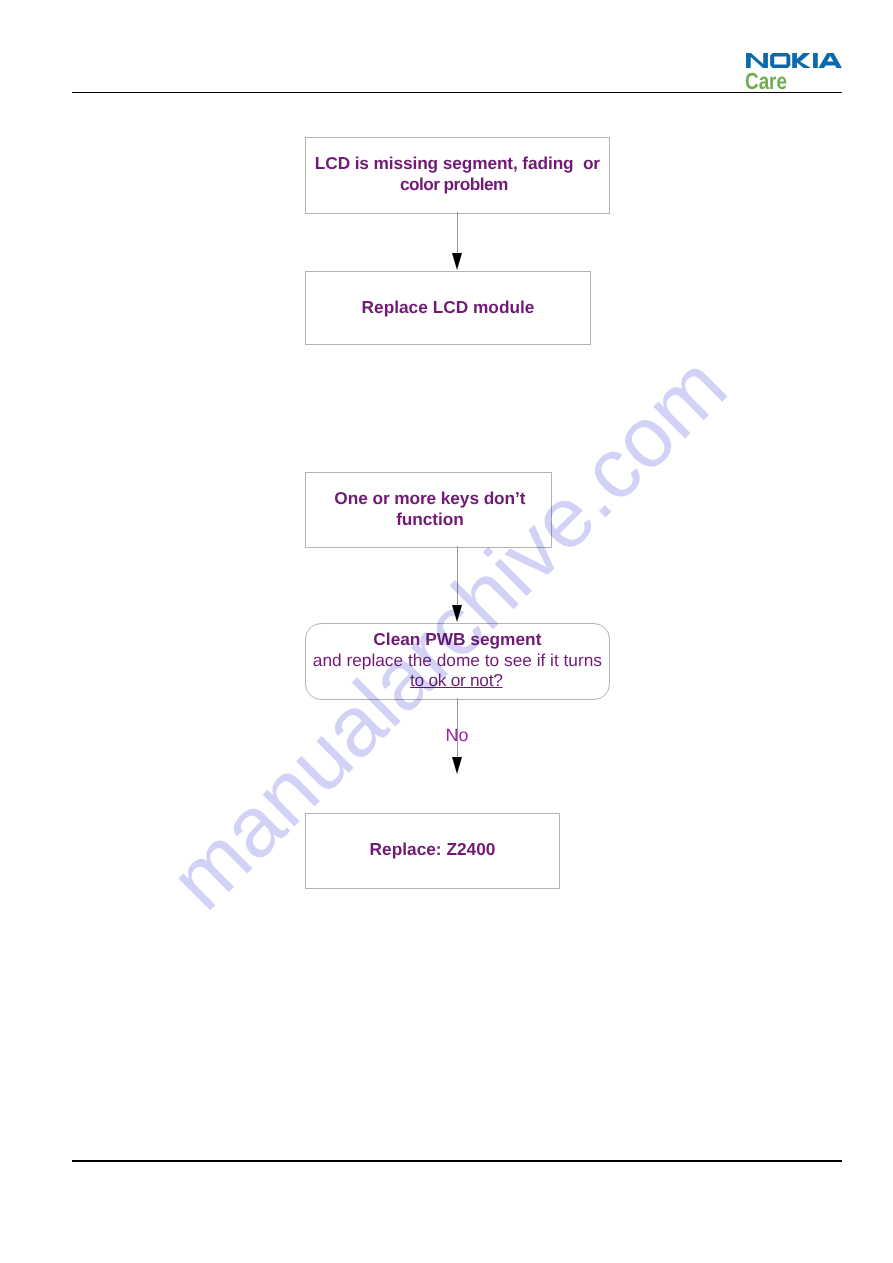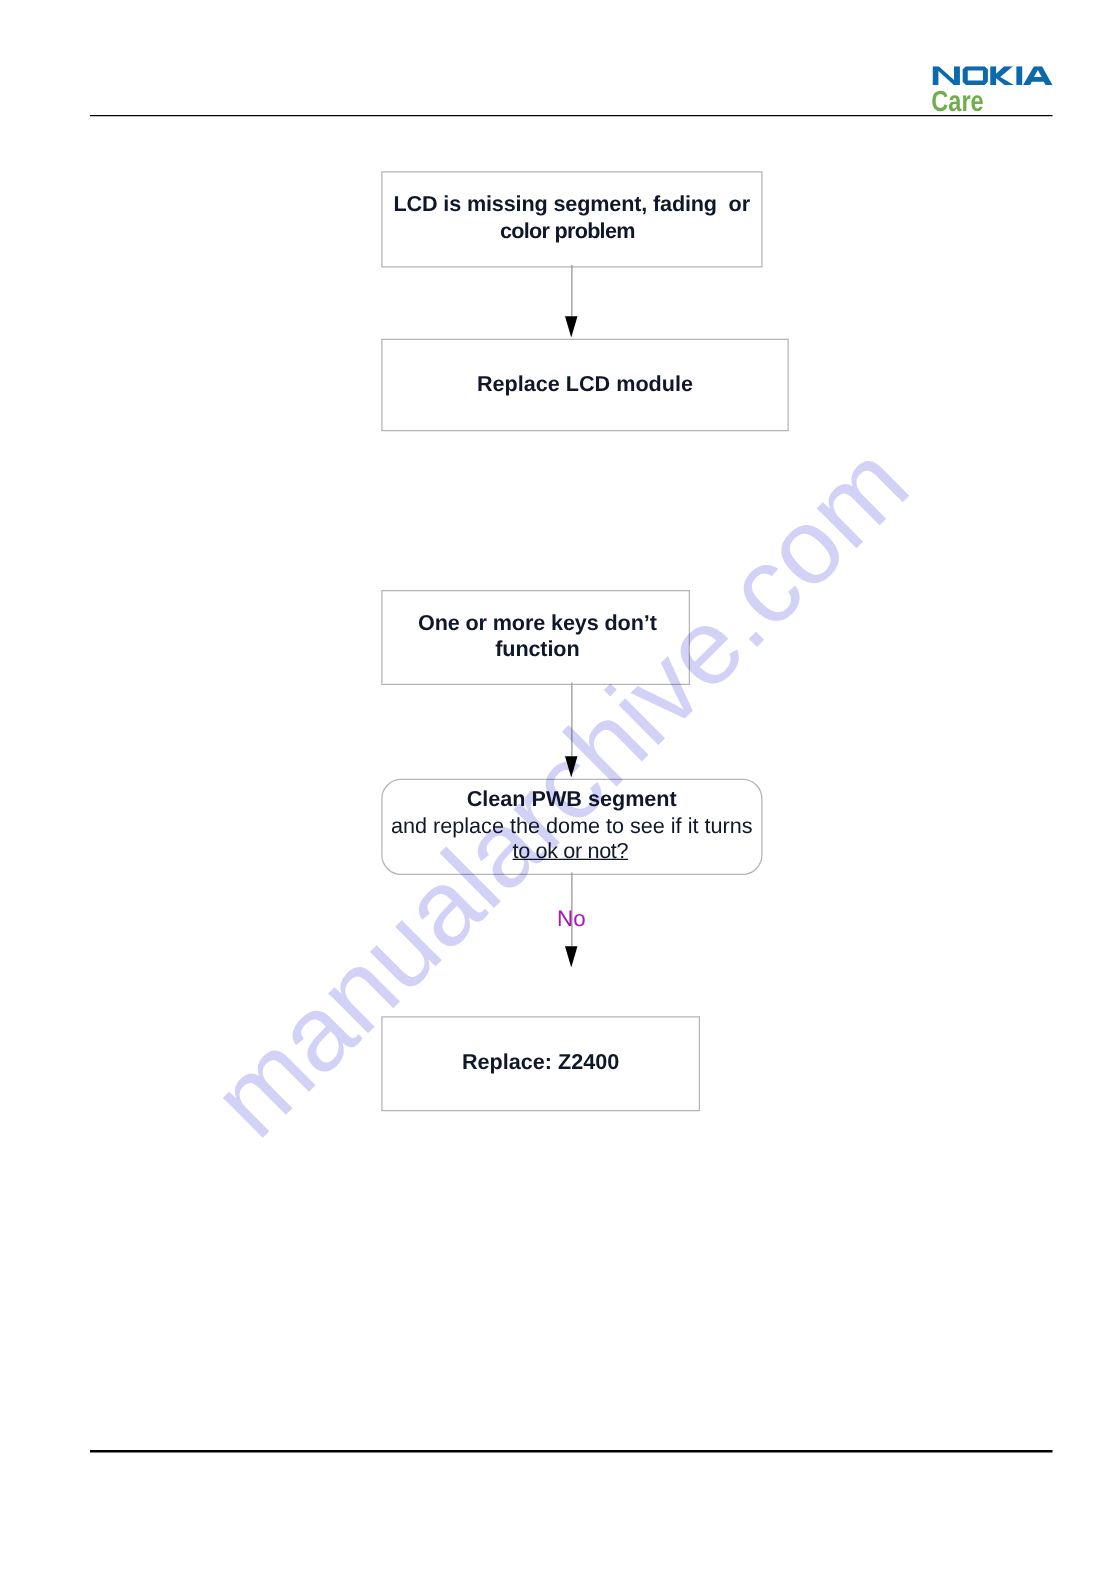--- a/index.html
+++ b/index.html
@@ -65,21 +65,21 @@
     box-sizing: border-box;
     border: 1px solid #b4b4b4;
     background: transparent;
     display: flex;
     align-items: center;
     justify-content: center;
     text-align: center;
     z-index: 3;
   }
   .fc-box.rounded { border-radius: 16px; }
-  .fc-text { color: #0f172a; line-height: 1.2; position: relative; top: -1.3px; }
+  .fc-text { color: #701a75; line-height: 1.2; position: relative; top: -1.3px; }
   .b { font-weight: bold; }
   .t2 { letter-spacing: -0.115px; }
   .t3 { letter-spacing: -0.09px; position: relative; left: 1.4px; }
   .t4 { letter-spacing: -0.28px; position: relative; left: -1.1px; text-decoration: underline; }
   .tight { letter-spacing: -0.58px; position: relative; left: -3.5px; text-align: right; }
   .connector {
     position: absolute;
     width: 1.2px;
     background: #969696;
     z-index: 4;
@@ -156,21 +156,21 @@
   <div class="fc-box" style="left:305px;top:136.6px;width:304.8px;height:77.4px">
     <div class="fc-text" style="font-size:17.3px">
       <span class="b t2">LCD is missing segment, fading &nbsp;or</span><br>
       <span class="b tight">color problem</span>
     </div>
   </div>
 
   <div class="connector" style="left:456.6px;top:212px;height:41px"></div>
   <div class="arrowhead" style="left:451.9px;top:252.7px"></div>
 
-  <div class="fc-box" style="left:305px;top:271.2px;width:326px;height:74.2px">
+  <div class="fc-box" style="left:305px;top:271.2px;width:286px;height:74.2px">
     <div class="fc-text" style="font-size:17.3px">
       <span class="b">Replace LCD module</span>
     </div>
   </div>
 
   <div class="fc-box" style="left:305px;top:471.8px;width:247px;height:76.0px">
     <div class="fc-text" style="font-size:17.3px">
       <span class="b t3">One or more keys don’t function</span>
     </div>
   </div>

